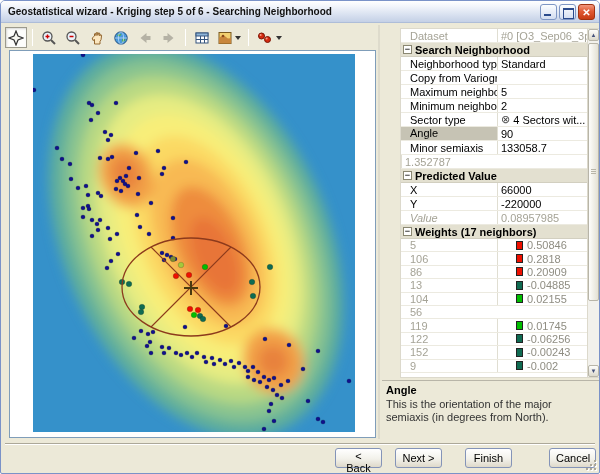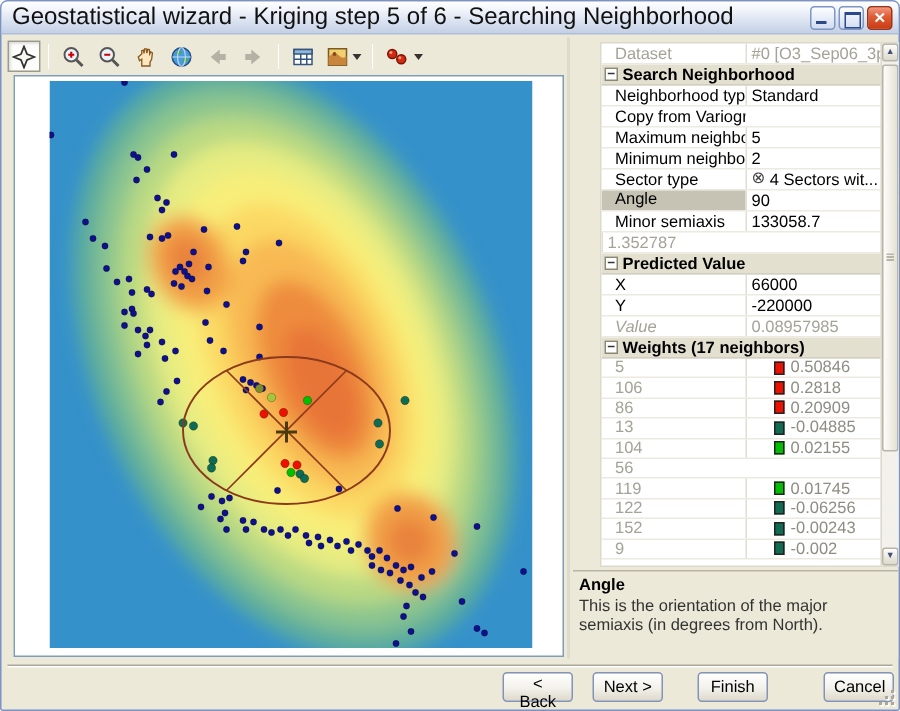--- a/index.html
+++ b/index.html
@@ -3,21 +3,21 @@
 <meta charset="utf-8">
 <style>
   html,body{margin:0;padding:0;background:#fff;}
   *{box-sizing:border-box;}
   #win{position:relative;width:600px;height:474px;font-family:"Liberation Sans",sans-serif;
        border:1px solid #7A92C8;border-radius:5px 5px 2px 2px;overflow:hidden;background:#ECE9D8;}
   
   .titlebar{position:absolute;left:0;top:0;width:100%;height:22px;
     background:linear-gradient(180deg,#FFFFFF 0%,#F2F5FB 25%,#D9E1F0 65%,#C4D0E6 100%);
     border-bottom:1px solid #AEBDD8;display:flex;align-items:center;}
-  .title{font-size:16px;font-weight:normal;color:#111;padding-left:7px;white-space:nowrap;}
+  .title{font-size:10px;font-weight:bold;color:#111;padding-left:7px;white-space:nowrap;}
   .winbtns{position:absolute;right:4px;top:3px;display:flex;gap:2px;}
   .wbtn{width:17px;height:16px;border-radius:3px;border:1px solid #7E96C4;
     background:linear-gradient(180deg,#FDFEFF,#D2DCF0);position:relative;cursor:default;}
   .wbtn.close{background:linear-gradient(180deg,#F2977E,#E05A34 45%,#C83C14);border-color:#A03210;}
   .wbtn.close::after{content:"✕";position:absolute;left:0;right:0;top:0;bottom:1px;color:#fff;
     font-size:10px;font-weight:bold;text-align:center;line-height:15px;}
   .wbtn.min::after{content:"";position:absolute;left:3px;bottom:3px;width:7px;height:2px;background:#2A4A8C;}
   .wbtn.max::after{content:"";position:absolute;left:3px;top:3px;width:9px;height:8px;
     border:1px solid #2A4A8C;border-top-width:2px;}
   

